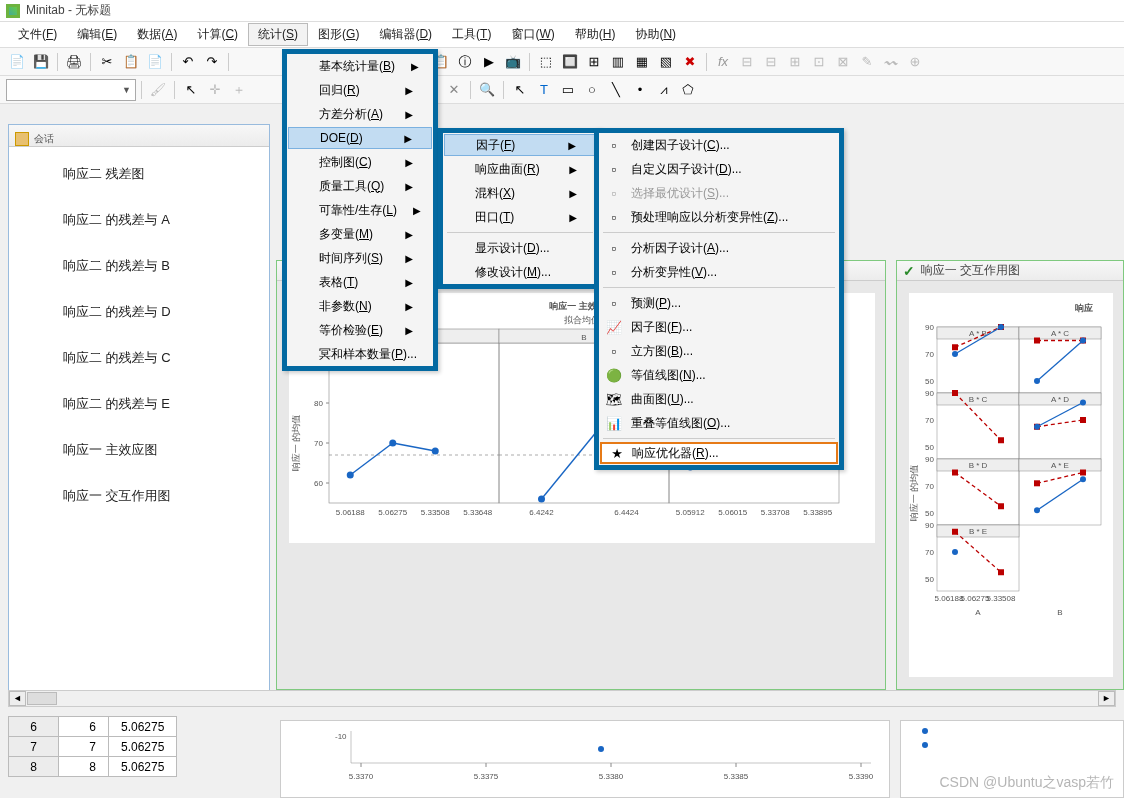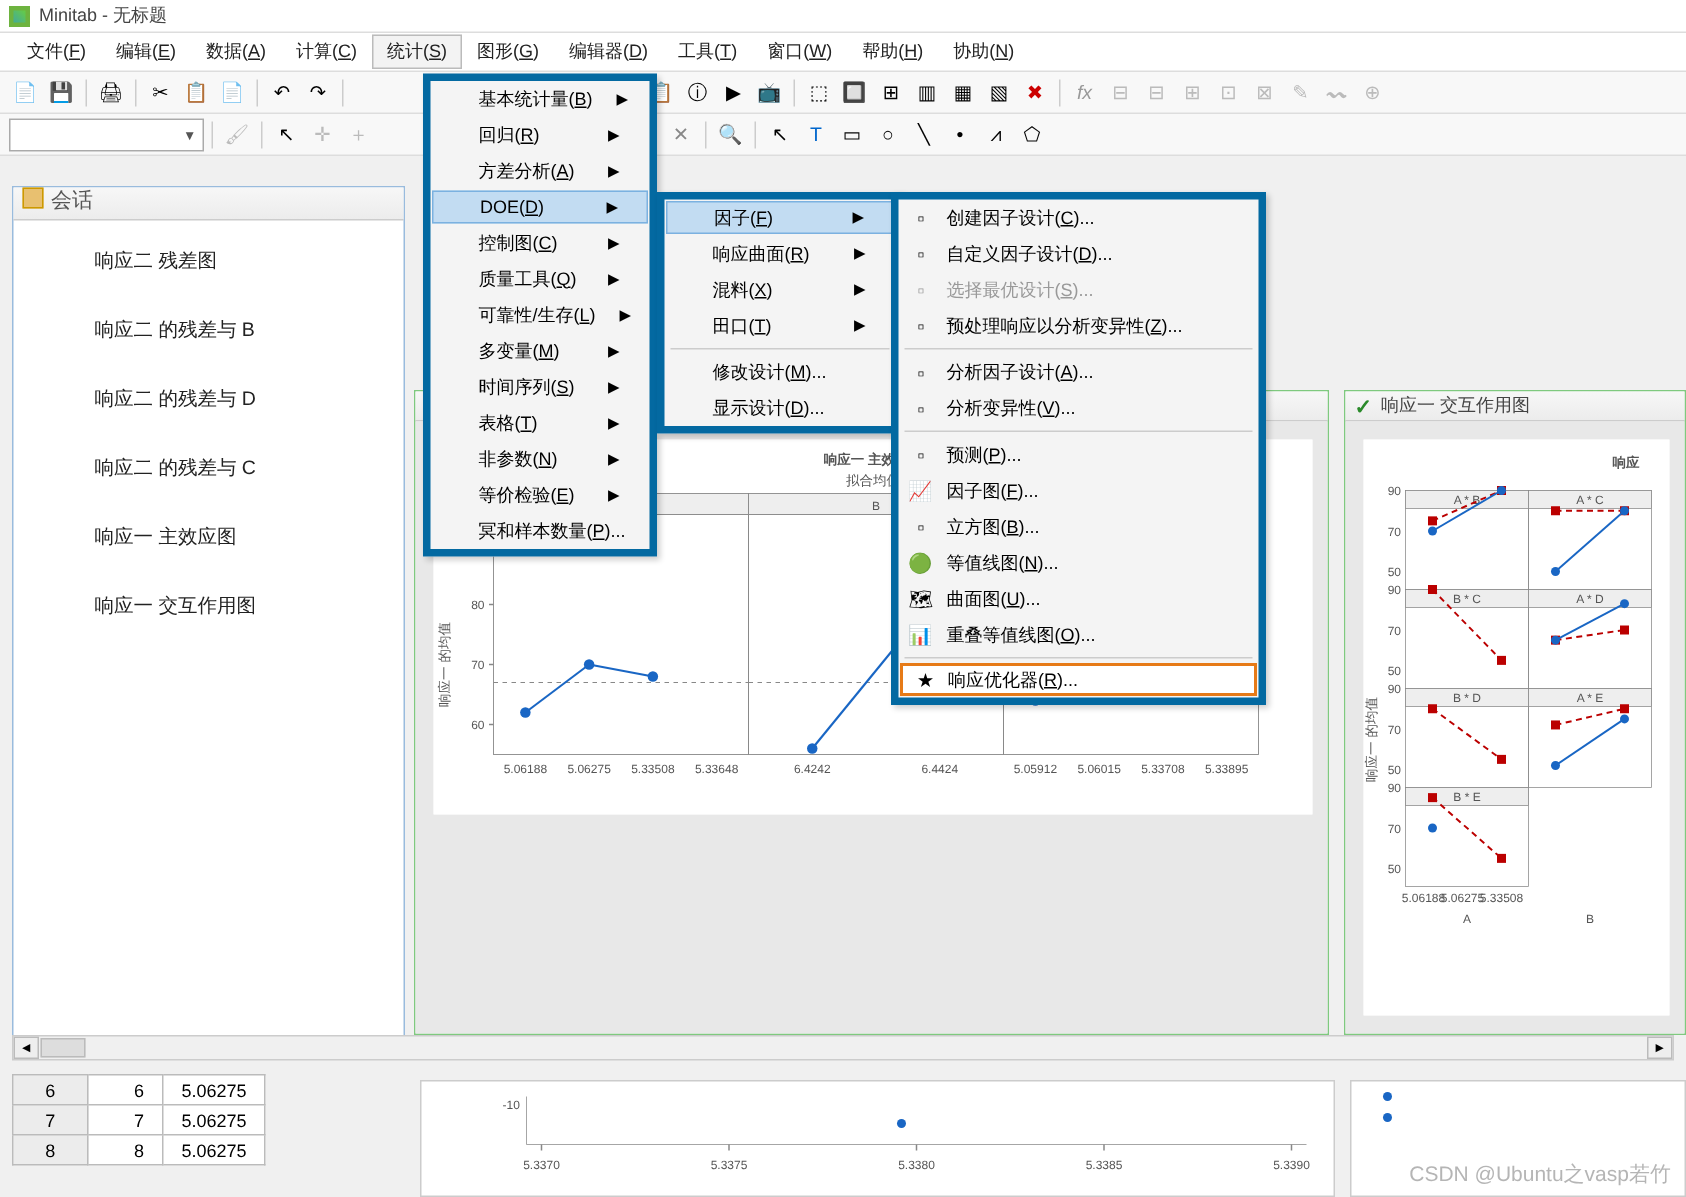--- a/index.html
+++ b/index.html
@@ -29,21 +29,21 @@
 .dropdown .dd-item { display: flex; align-items: center; height: 24px; padding: 0 20px 0 32px; position: relative; white-space: nowrap; min-width: 140px; }
 .dropdown .dd-item .arrow { margin-left: auto; padding-left: 16px; font-size: 10px; }
 .dropdown .dd-item.hl { background: #c2dcf2; border: 1px solid #7bb1e0; height: 22px; margin: 1px; padding: 0 19px 0 31px; }
 .dropdown .dd-item.hl-orange { border: 2px solid #e67a17; background: #fff; height: 22px; margin: 1px; padding: 0 18px 0 30px; }
 .dropdown .dd-sep { height: 1px; background: #ccc; margin: 3px 4px; }
 .dropdown .dd-item.disabled { color: #999; }
 .dd-icon { position: absolute; left: 6px; width: 18px; height: 18px; display: flex; align-items: center; justify-content: center; font-size: 13px; }
 
 
 .session-panel { position: absolute; left: 8px; top: 124px; width: 262px; height: 580px; background: #fff; border: 1px solid #a7d; border-color: #9bd #9bd #9bd #9bd; }
-.session-header { height: 22px; background: linear-gradient(#f7f7f7, #ececec); border-bottom: 1px solid #ccc; display: flex; align-items: flex-start; padding: 0 6px; font-size: 14px; color: #555; }
+.session-header { height: 22px; background: linear-gradient(#f7f7f7, #ececec); border-bottom: 1px solid #ccc; display: flex; align-items: flex-end; padding: 0 6px; font-size: 10px; color: #555; }
 .session-header .sh-icon { width: 14px; height: 14px; margin-right: 5px; background: #e8c070; border: 1px solid #c90; }
 .session-body { padding: 18px 12px; }
 .session-body .sess-item { margin-bottom: 28px; color: #222; font-size: 13px; padding-left: 42px; }
 
 
 .plot-win { position: absolute; background: #fff; border: 1px solid #8fc; border-color: #8fc; }
 .plot-header { height: 20px; background: linear-gradient(#f7f7f7, #ececec); border-bottom: 1px solid #ccc; display: flex; align-items: center; padding: 0 6px; font-size: 12px; color: #444; }
 .plot-header .check { color: #2a8a2a; font-weight: bold; margin-right: 6px; font-size: 14px; }
 .plot-body { background: #e8e8e8; padding: 12px; }
 .plot-canvas { background: #fff; }
@@ -155,23 +155,25 @@
   <div class="tb-btn">⬠</div>
 </div>
 
 <div class="session-panel">
   <div class="session-header">
     <div class="sh-icon"></div>
     <span>会话</span>
   </div>
   <div class="session-body" id="session-body">
       <div class="sess-item">响应二 残差图</div>
+      <div class="sess-item">响应二 的残差与 A</div>
       <div class="sess-item">响应二 的残差与 B</div>
       <div class="sess-item">响应二 的残差与 D</div>
       <div class="sess-item">响应二 的残差与 C</div>
+      <div class="sess-item">响应二 的残差与 E</div>
       <div class="sess-item">响应一 主效应图</div>
       <div class="sess-item">响应一 交互作用图</div>
     </div>
 </div>
 
 <div class="plot-win" style="left:276px; top:260px; width:610px; height:430px; border-color:#7fc97f;">
   <div class="plot-header">
     <span class="check">✓</span>
     <span></span>
   </div>
@@ -438,24 +440,24 @@
     <div class="dd-item">
       <span>混料(<u>X</u>)</span>
       <span class="arrow">▶</span>
     </div>
     <div class="dd-item">
       <span>田口(<u>T</u>)</span>
       <span class="arrow">▶</span>
     </div>
     <div class="dd-sep"></div>
     <div class="dd-item">
+      <span>显示设计(<u>D</u>)...</span>
+    </div>
+    <div class="dd-item">
       <span>修改设计(<u>M</u>)...</span>
-    </div>
-    <div class="dd-item">
-      <span>显示设计(<u>D</u>)...</span>
     </div>
   </div>
 <div class="dropdown" id="dd-factor" style="left:594px; top:128px; width:250px;">
     <div class="dd-item">
       <span class="dd-icon">▫</span>
       <span>创建因子设计(<u>C</u>)...</span>
     </div>
     <div class="dd-item">
       <span class="dd-icon">▫</span>
       <span>自定义因子设计(<u>D</u>)...</span>

